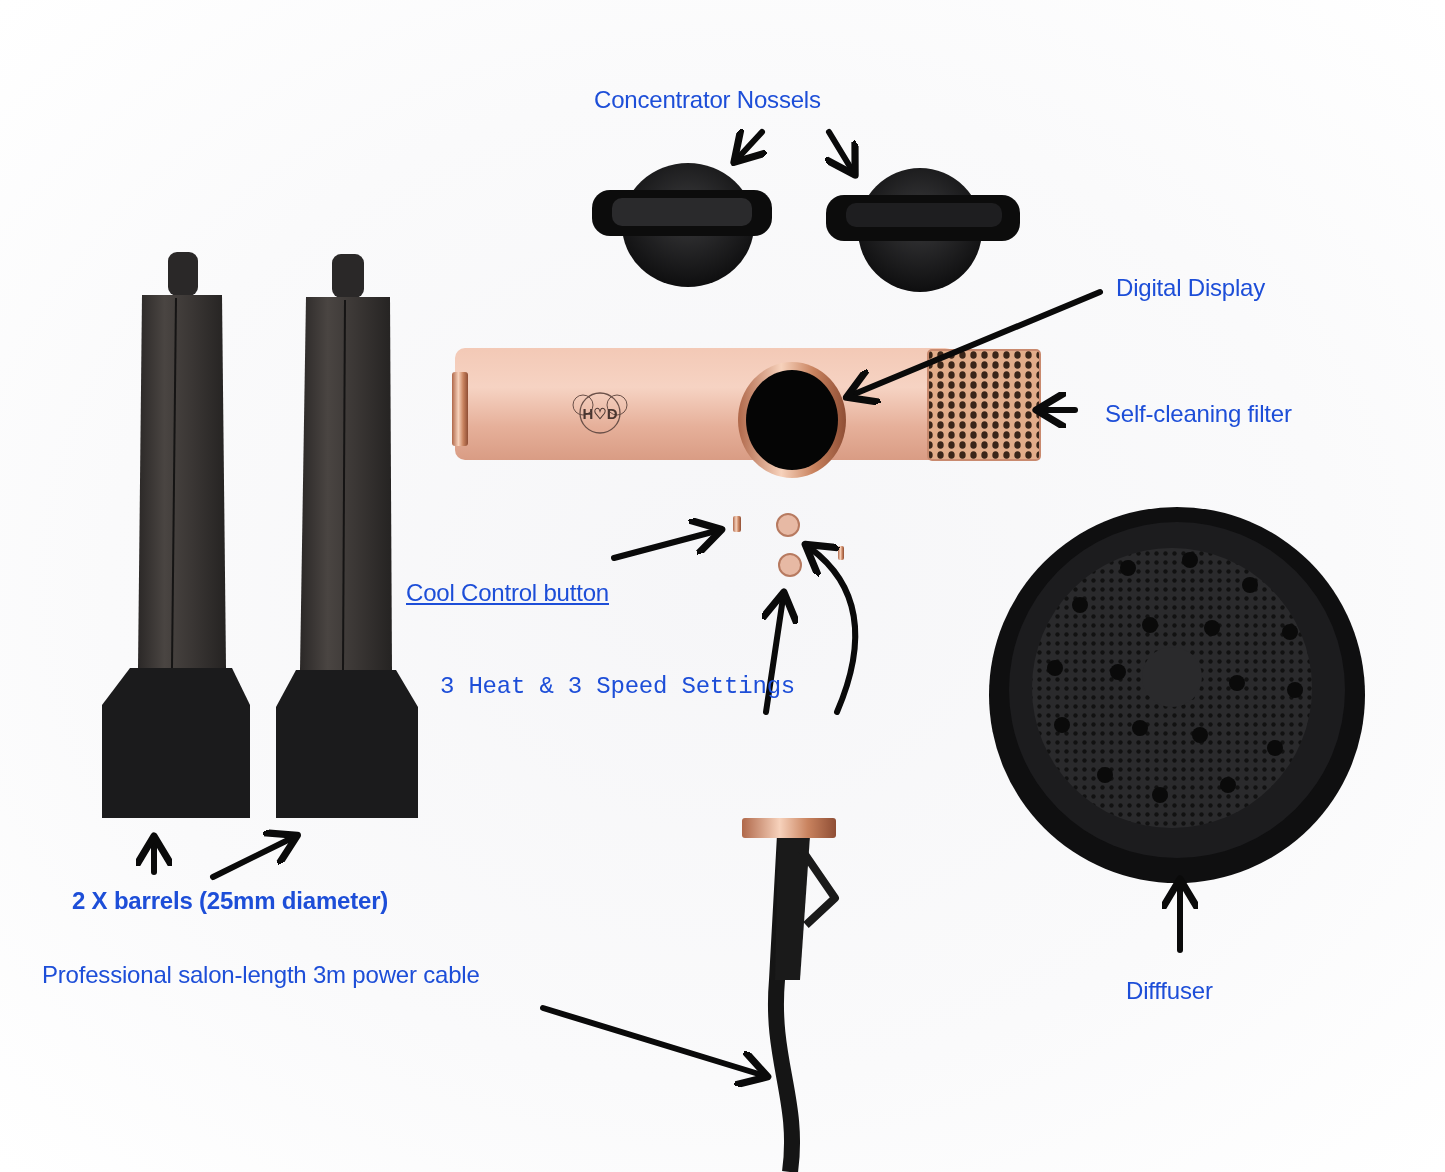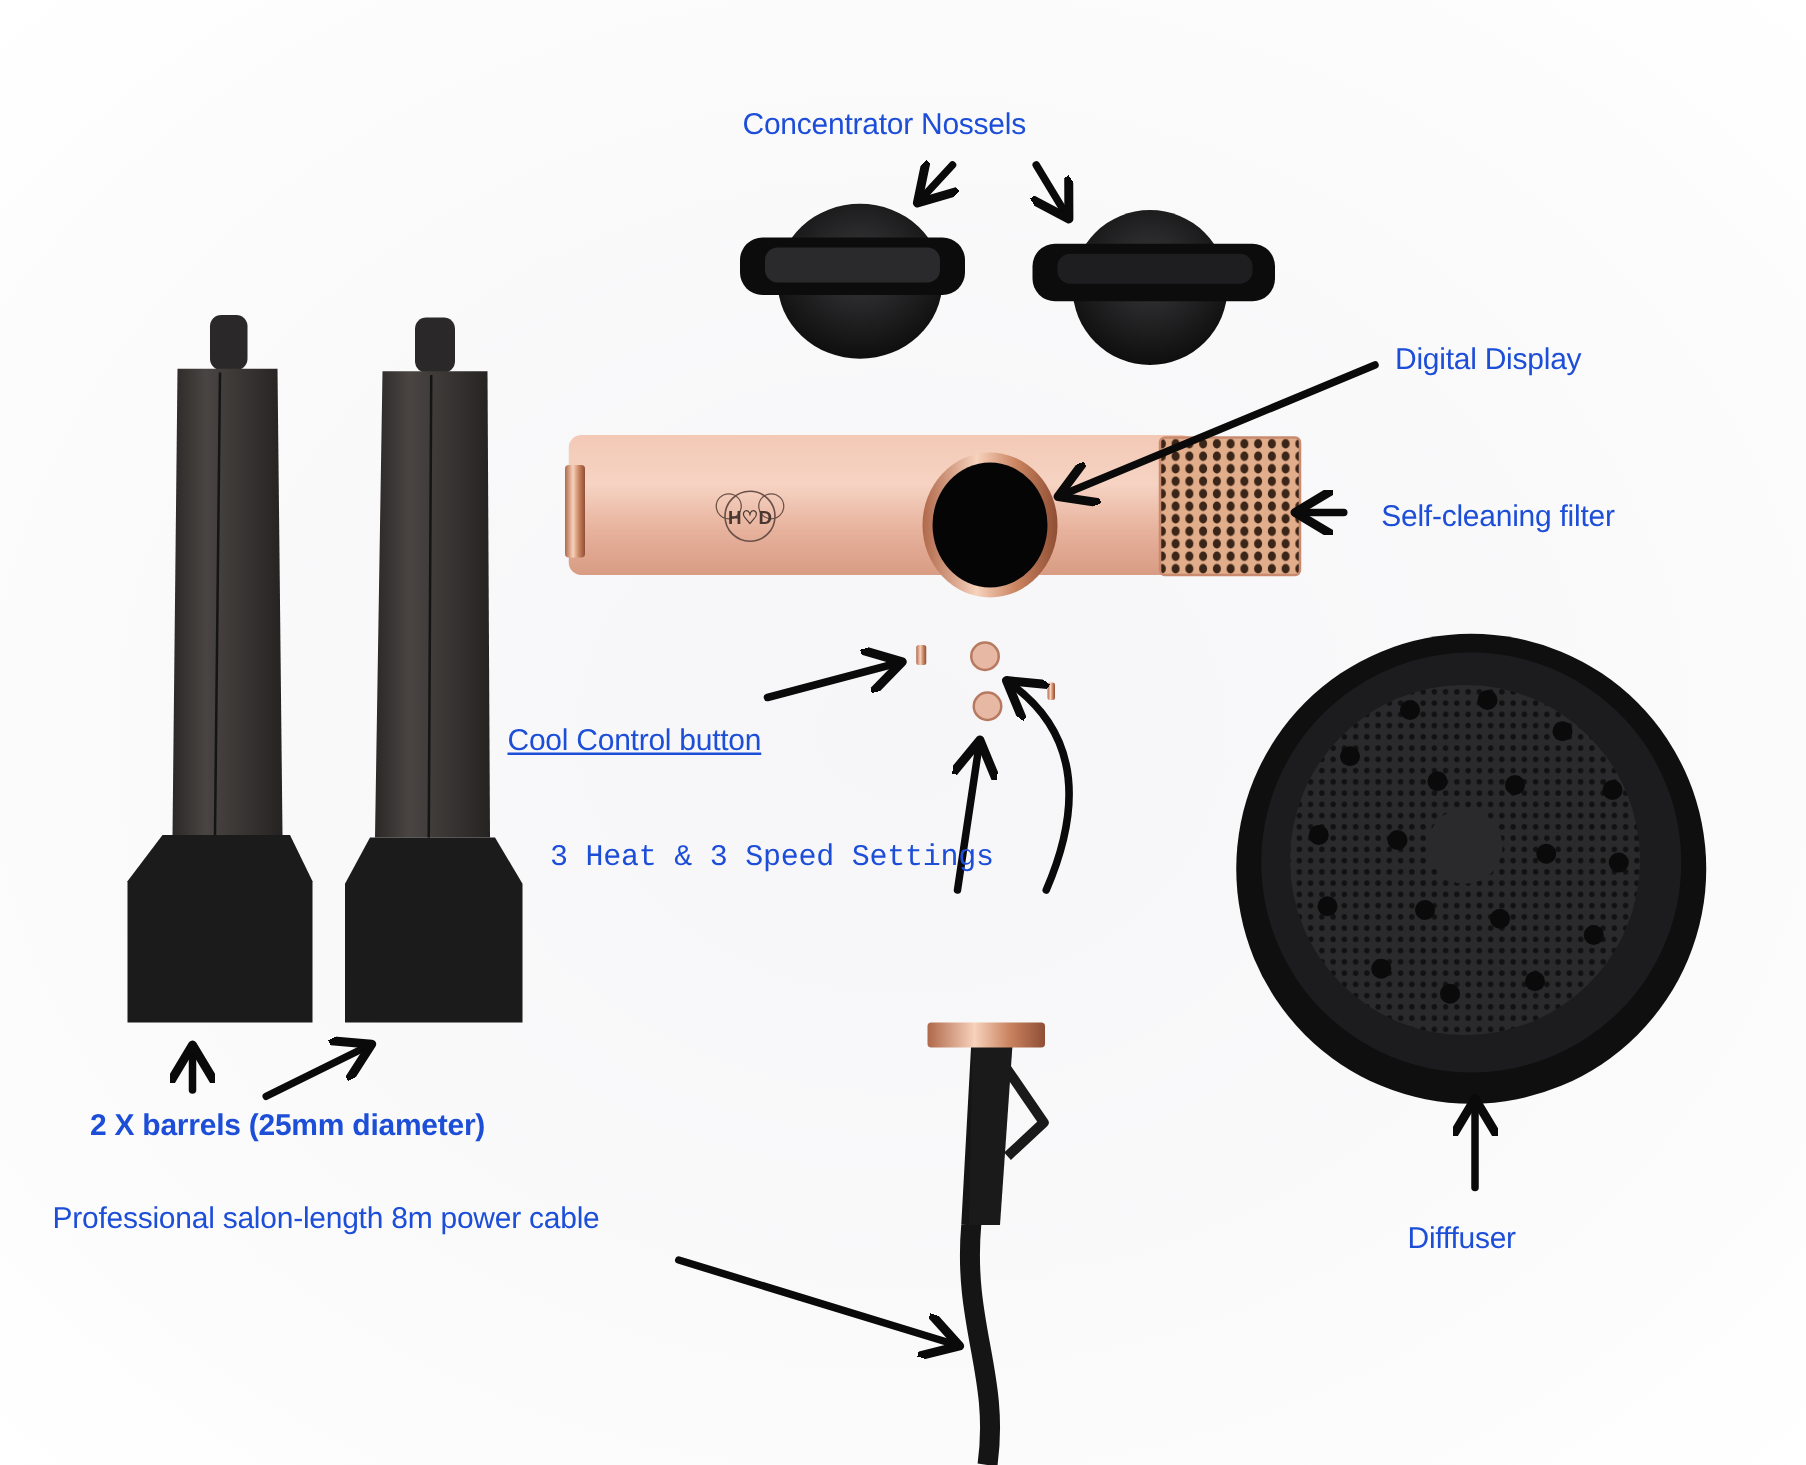--- a/index.html
+++ b/index.html
@@ -154,14 +154,14 @@
     <line x1="1180" y1="950" x2="1180" y2="885" marker-end="url(#ah)"></line>
   </g>
 </svg>
 
 <div class="label" style="left:594px; top:86px;">Concentrator Nossels</div>
 <div class="label" style="left:1104px; top:274px;margin-left:12px;">Digital Display</div>
 <div class="label" style="left:1089px; top:400px;margin-left:16px;">Self-cleaning filter</div>
 <div class="label" style="left:406px; top:579px;text-decoration:underline;">Cool Control button</div>
 <div class="label" style="left:440px; top:673px;font-family:Liberation Mono, monospace;">3 Heat &amp; 3 Speed Settings</div>
 <div class="label" style="left:72px; top:887px;font-weight:bold;">2 X barrels (25mm diameter)</div>
-<div class="label" style="left:42px; top:961px;">Professional salon-length 8m power cable</div>
+<div class="label" style="left:42px; top:961px;">Professional salon-length 3m power cable</div>
 <div class="label" style="left:1126px; top:977px;">Difffuser</div>
 
 </body></html>

